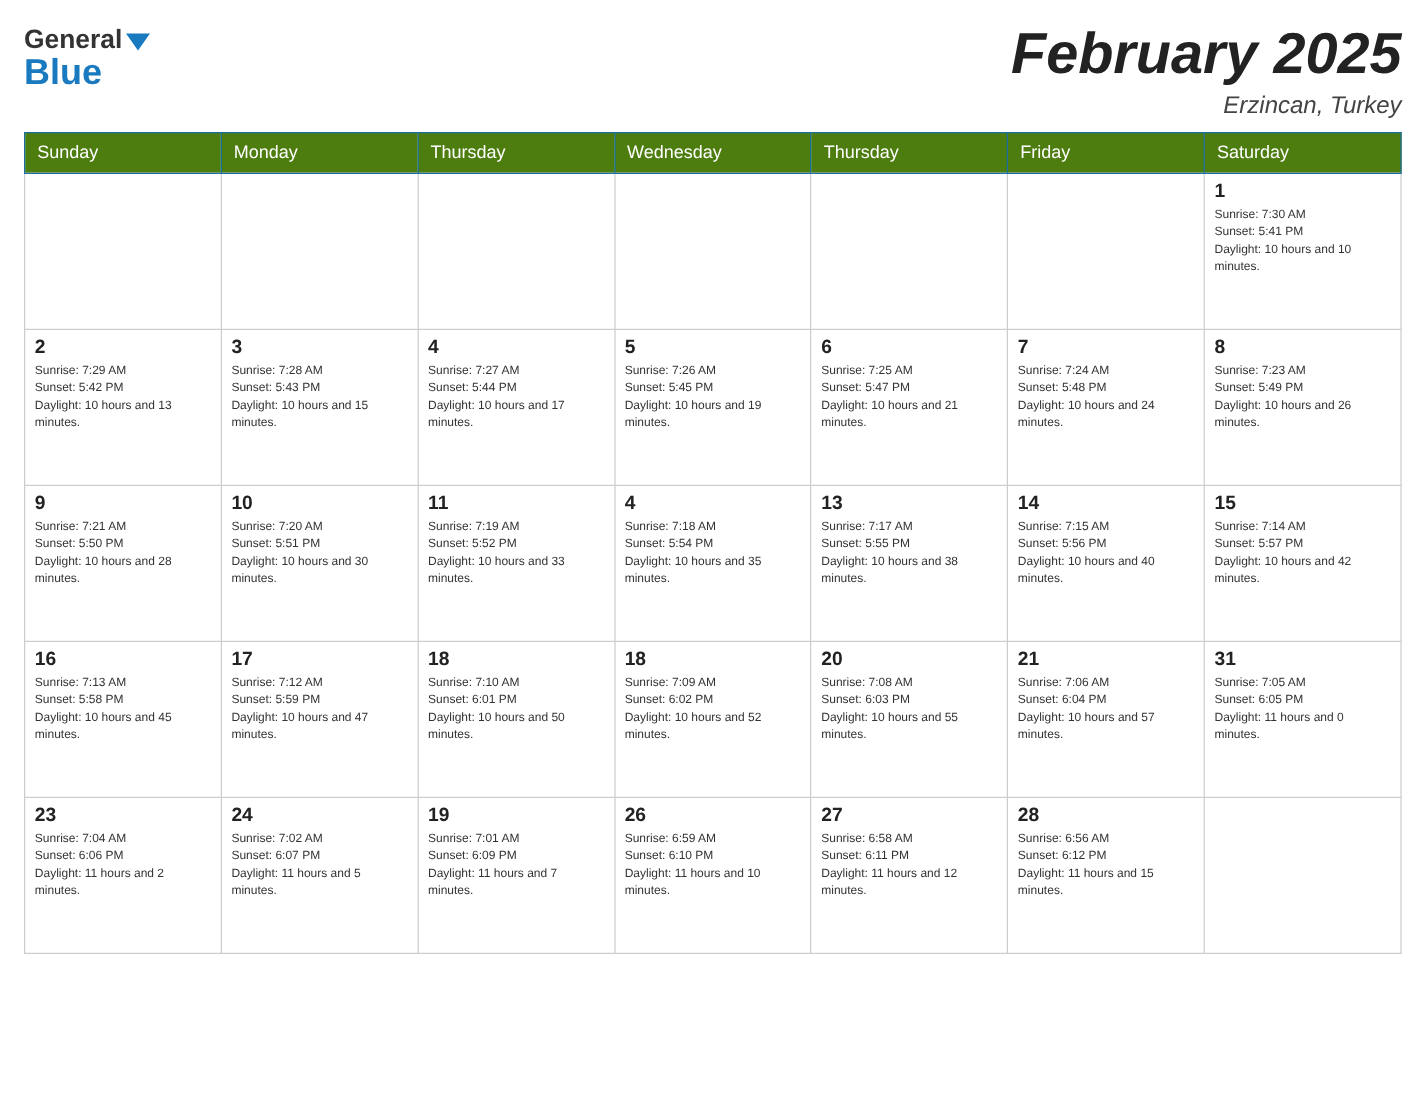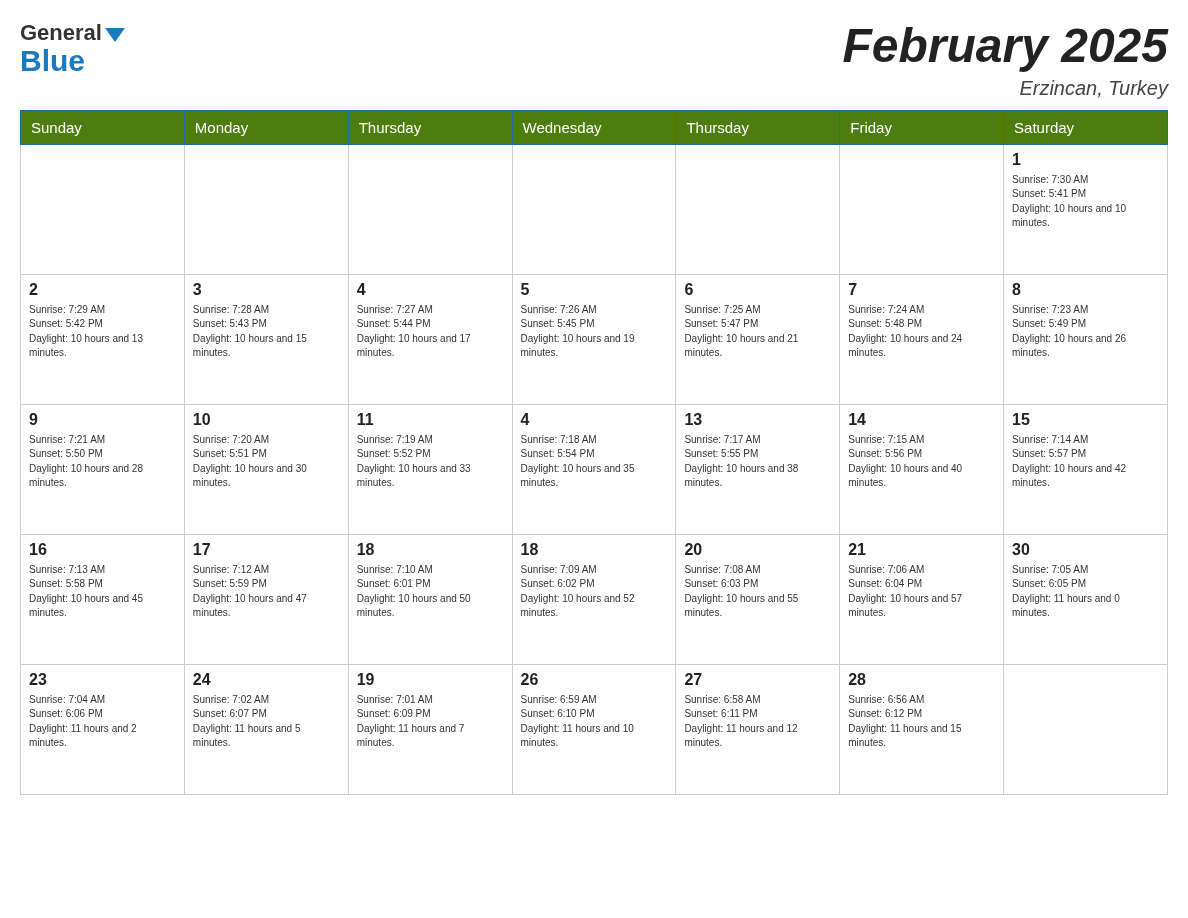--- a/index.html
+++ b/index.html
@@ -227,21 +227,21 @@
         </td>
         <td>
           <span class="day-number">20</span>
           <div class="day-info">Sunrise: 7:08 AM<br>Sunset: 6:03 PM<br>Daylight: 10 hours and 55 minutes.</div>
         </td>
         <td>
           <span class="day-number">21</span>
           <div class="day-info">Sunrise: 7:06 AM<br>Sunset: 6:04 PM<br>Daylight: 10 hours and 57 minutes.</div>
         </td>
         <td>
-          <span class="day-number">30</span>
+          <span class="day-number">31</span>
           <div class="day-info">Sunrise: 7:05 AM<br>Sunset: 6:05 PM<br>Daylight: 11 hours and 0 minutes.</div>
         </td>
       </tr>
       <tr class="week-row">
         <td>
           <span class="day-number">23</span>
           <div class="day-info">Sunrise: 7:04 AM<br>Sunset: 6:06 PM<br>Daylight: 11 hours and 2 minutes.</div>
         </td>
         <td>
           <span class="day-number">24</span>

